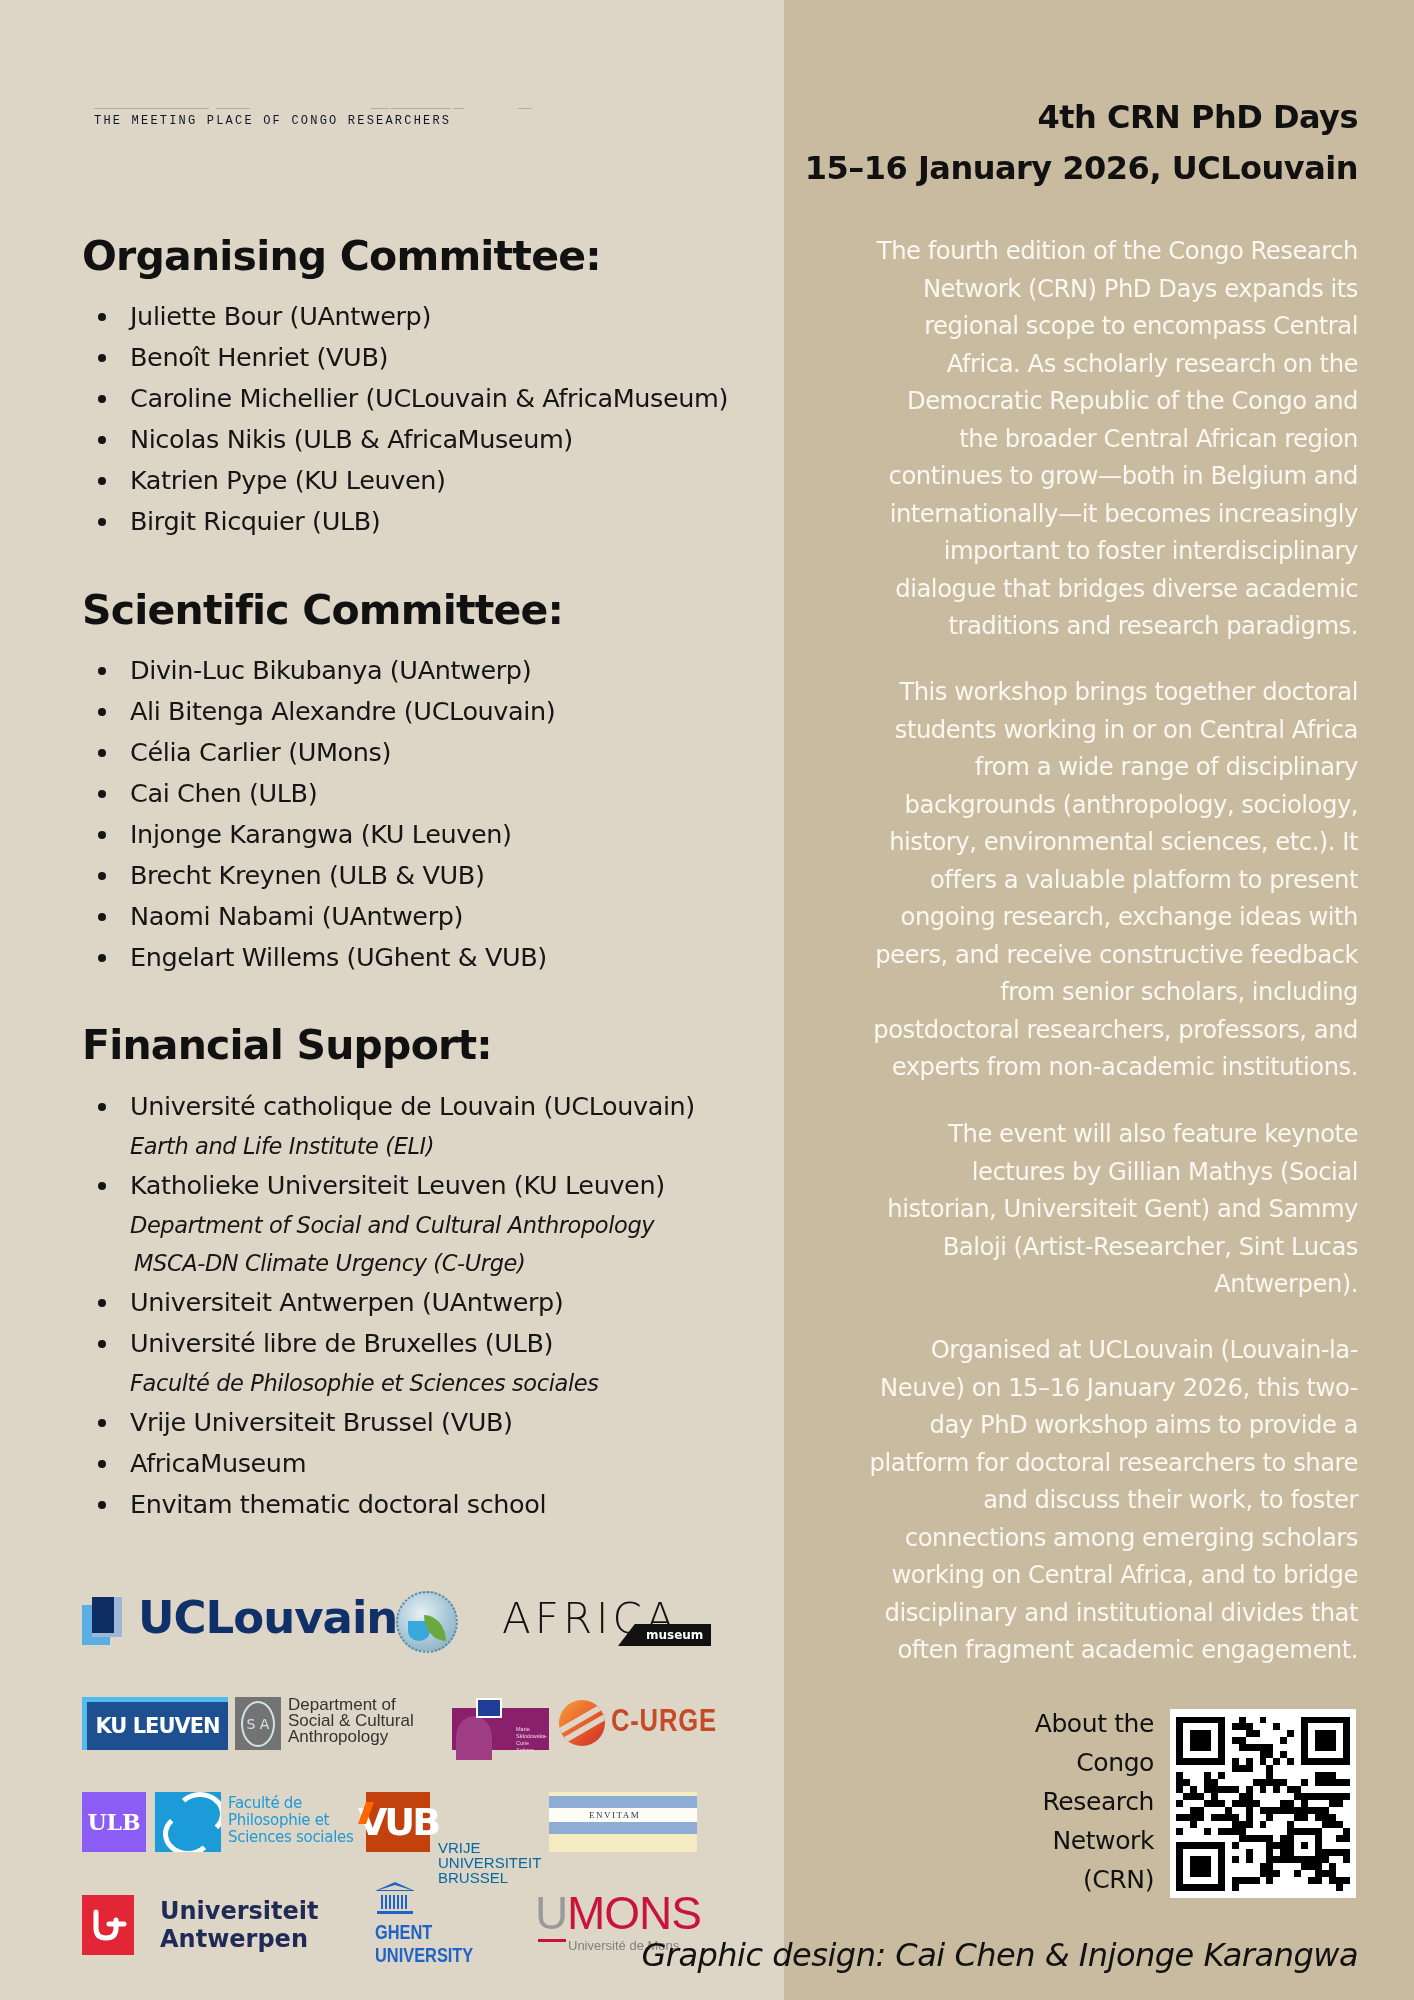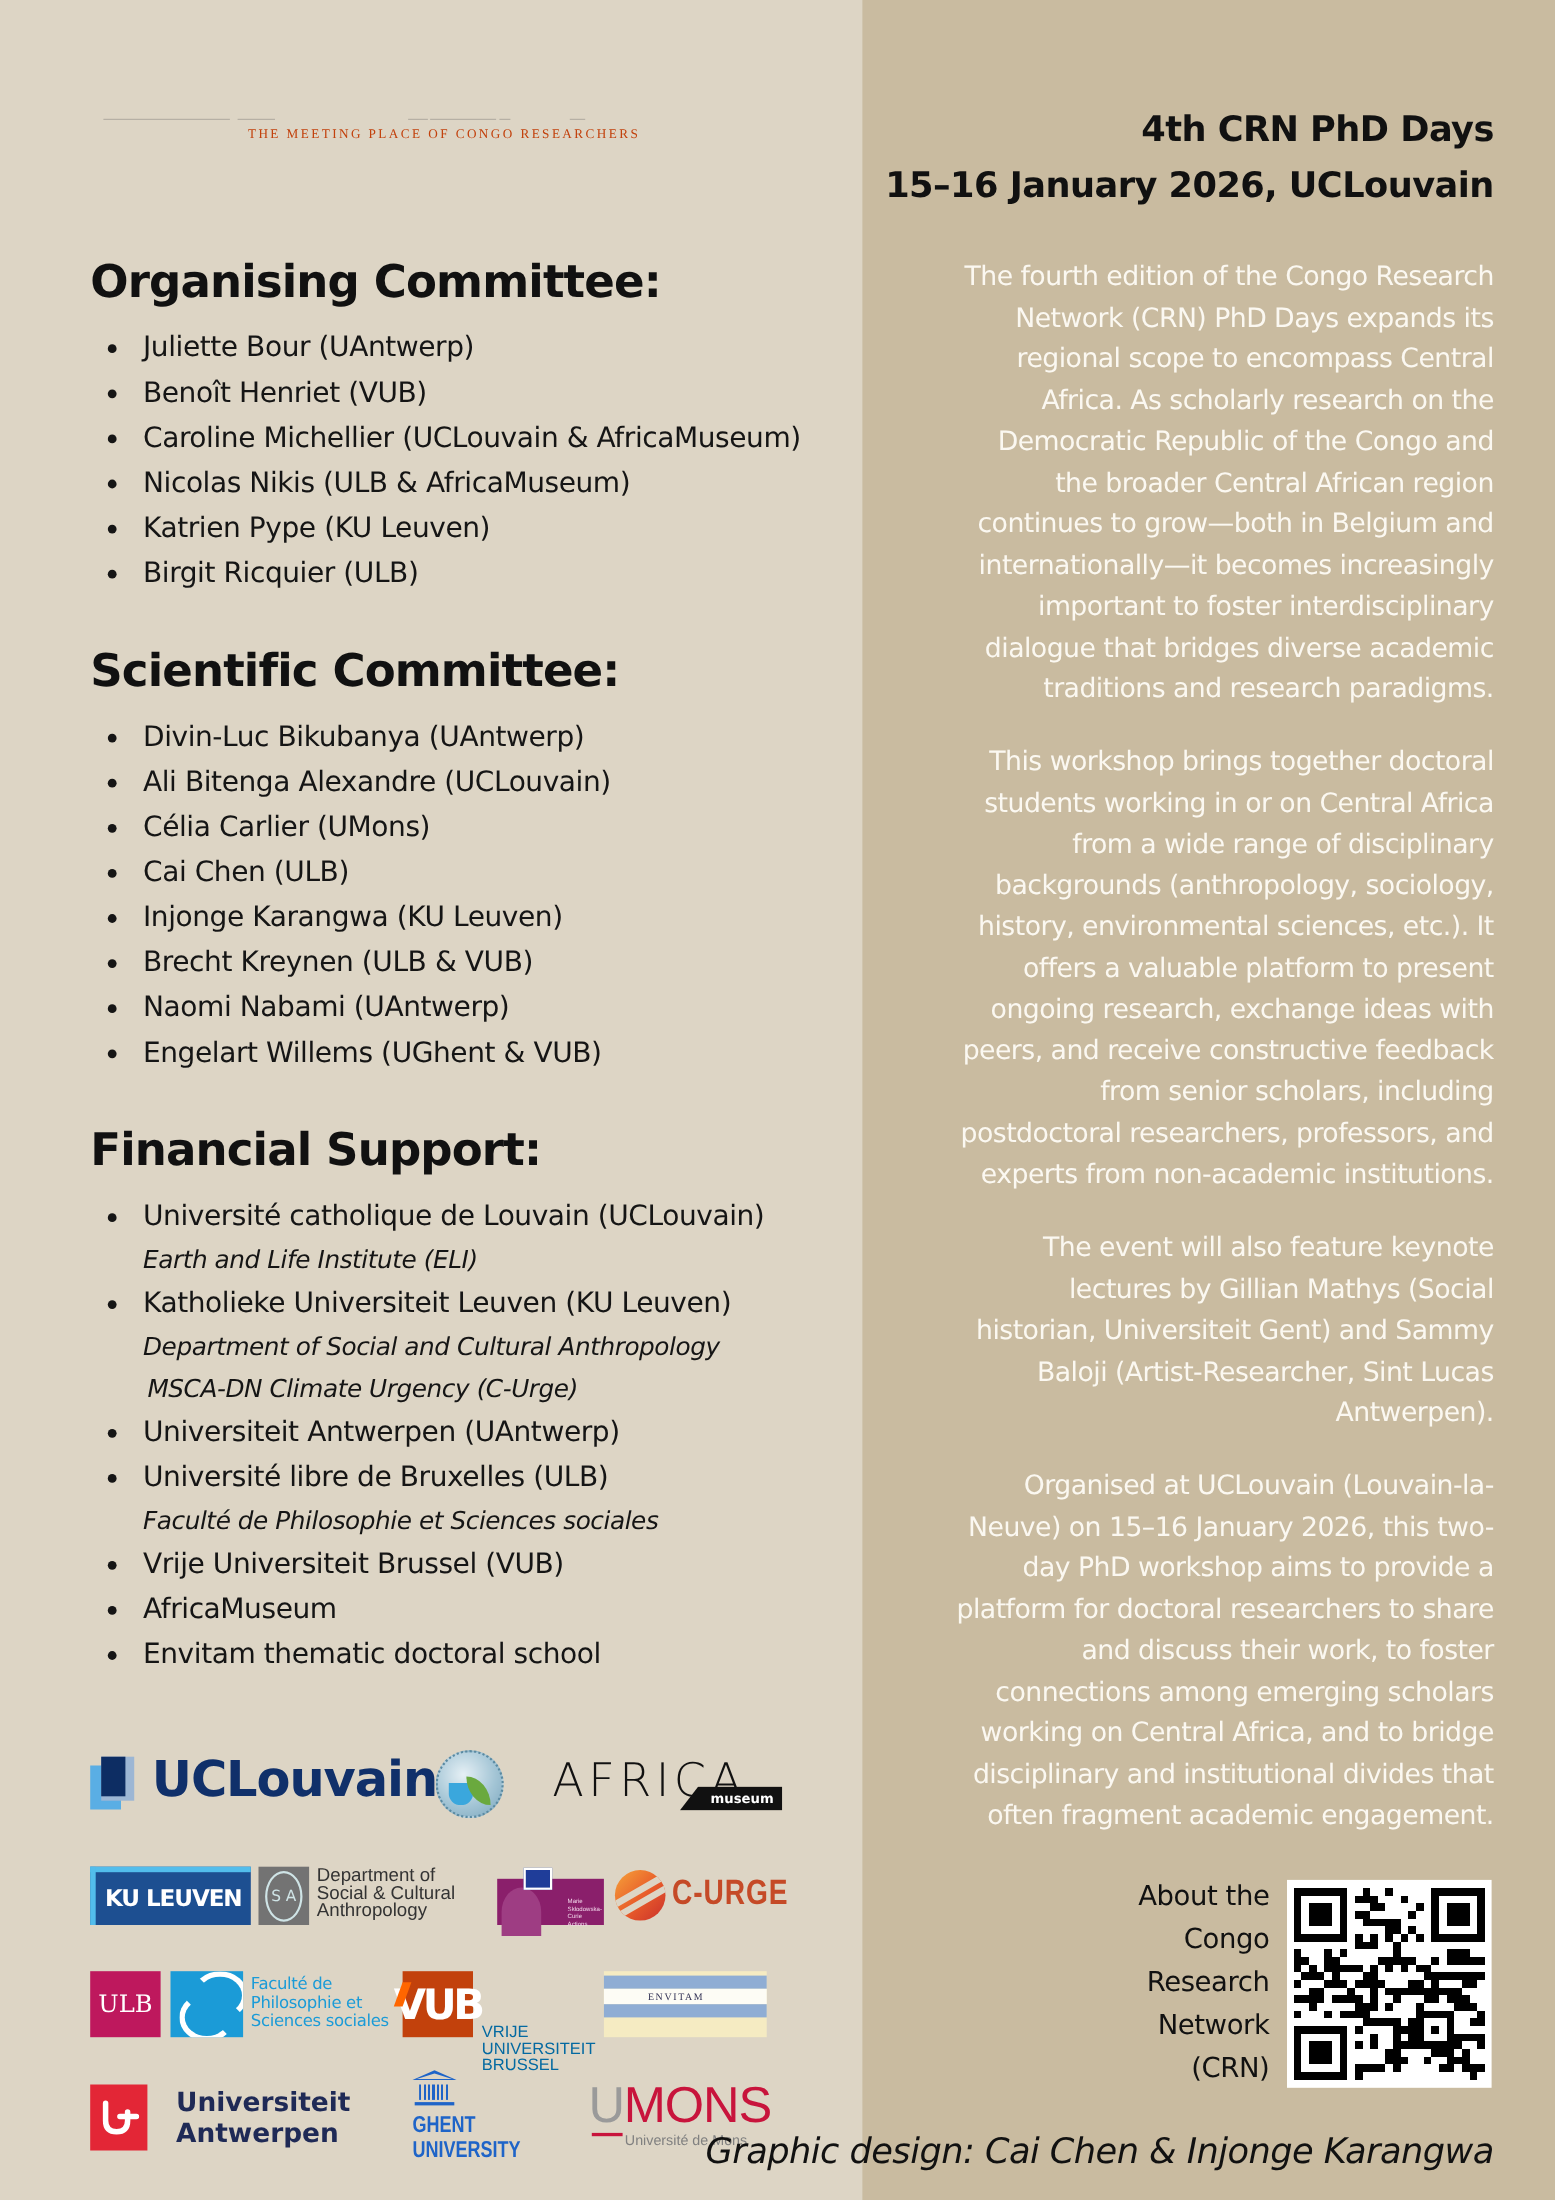--- a/index.html
+++ b/index.html
@@ -7,21 +7,21 @@
   body { font-family: "DejaVu Sans", sans-serif; background: #ddd5c5; position: relative; }
 
   .left { position: absolute; left: 0; top: 0; width: 784px; height: 2000px; background: #ddd5c5; }
   .right { position: absolute; left: 784px; top: 0; width: 630px; height: 2000px; background: #c9bba0; }
 
   
   .brand { position: absolute; left: 94px; top: 100px; width: 500px; }
   .brand-name { font-family: "Liberation Sans", sans-serif; font-weight: 700; font-size: 43px; letter-spacing: -1.8px; color: #0c0c0c; line-height: 1; white-space: nowrap; }
   .brand-lines { position: relative; height: 6px; margin-top: 6px; }
   .brand-lines span { position: absolute; top: 2px; height: 1px; background: #b2aca1; }
-  .brand-tag { font-family: Liberation Serif, serif; font-size: 12px; letter-spacing: 2.2px; color: #c2410c; text-align: right; padding-right: 12px; margin-top: 2px; white-space: nowrap; }
+  .brand-tag { font-family: Liberation Mono, monospace; font-size: 12px; letter-spacing: 2.2px; color: #0f172a; text-align: left; padding-right: 12px; margin-top: 2px; white-space: nowrap; }
 
   
   .section-title { position: absolute; left: 82px; font-family: "DejaVu Sans", sans-serif; font-weight: 700; font-size: 41px; letter-spacing: -0.8px; color: #111; white-space: nowrap; }
   ul.plist { position: absolute; left: 130px; list-style: none; }
   ul.plist li { position: relative; font-family: "DejaVu Sans", sans-serif; font-size: 25.5px; color: #151515; line-height: 41px; height: 41px; white-space: nowrap; letter-spacing: -0.4px; }
   ul.plist li .bullet { position: absolute; left: -32px; top: 17px; width: 8px; height: 8px; border-radius: 50%; background: #151515; }
   ul.plist li.sub { font-style: italic; font-size: 22.5px; height: 38px; line-height: 38px; }
   ul.plist li.sub.indent { padding-left: 4px; }
 
   
@@ -42,21 +42,21 @@
   .sca-box .ring { width: 34px; height: 46px; border: 2px solid #cfe4e6; border-radius: 50%; display: flex; align-items: center; justify-content: center; color: #cfe4e6; font-size: 14px; }
   .sca-text { position: absolute; font-family: "Liberation Sans", sans-serif; font-size: 17px; line-height: 16px; color: #333; white-space: nowrap; }
   .msca { position: absolute; background: #8a1f6b; }
   .msca .eu { position: absolute; left: 24px; top: -10px; width: 26px; height: 20px; background: #1f3d99; border: 2px solid #fff; }
   .msca .face { position: absolute; left: 4px; top: 8px; width: 36px; height: 44px; border-radius: 50% 50% 0 0; background: #9e3d83; }
   .msca .mtext { position: absolute; left: 64px; top: 18px; font-size: 5.5px; line-height: 7px; color: #f1d6ea; font-family: "Liberation Sans", sans-serif; }
   .curge-ball { position: absolute; width: 46px; height: 46px; border-radius: 50%; background: linear-gradient(135deg, #f6a33a 0%, #e85b2a 55%, #c9302c 100%); overflow: hidden; }
   .curge-ball span { position: absolute; left: -10px; width: 70px; height: 6px; background: #ddd5c5; transform: rotate(-30deg); border-radius: 4px; }
   .curge-text { position: absolute; font-family: "Liberation Sans", sans-serif; font-weight: 700; font-size: 32px; color: #c54a27; letter-spacing: 1px; transform: scaleX(0.8); transform-origin: left center; white-space: nowrap; }
 
-  .ulb-box { position: absolute; background: #be185d; color: #fff; font-family: "DejaVu Serif", serif; font-weight: 400; font-size: 22px; display: flex; align-items: center; justify-content: center; }
+  .ulb-box { position: absolute; background: #8b5cf6; color: #fff; font-family: "DejaVu Serif", serif; font-weight: 700; font-size: 22px; display: flex; align-items: center; justify-content: center; }
   .fps-box { position: absolute; background: #1b9bd7; overflow: hidden; }
   .fps-box .s1 { position: absolute; left: 8px; top: 20px; width: 50px; height: 44px; border: 5px solid #fff; border-radius: 50%; border-right-color: transparent; border-top-color: transparent; }
   .fps-box .s2 { position: absolute; left: 20px; top: 0px; width: 50px; height: 44px; border: 5px solid #fff; border-radius: 50%; border-left-color: transparent; border-bottom-color: transparent; }
   .fps-text { position: absolute; font-family: "DejaVu Sans", sans-serif; font-size: 15px; line-height: 17px; color: #1b9bd7; white-space: nowrap; letter-spacing: -0.3px; }
   .vub-box { position: absolute; background: #c2410c; color: #fff; font-family: "DejaVu Sans", sans-serif; font-weight: 700; font-size: 38px; letter-spacing: -3px; display: flex; align-items: center; justify-content: center; }
   .vub-box::before { content: ""; position: absolute; left: -4px; top: 10px; width: 8px; height: 22px; background: #ff6600; transform: skewX(-20deg); }
   .vub-text { position: absolute; font-family: "Liberation Sans", sans-serif; font-size: 15px; line-height: 15px; color: #0369a1; white-space: nowrap; margin-top: 44px; }
   .envitam { position: absolute; background: #f5ebc2; }
   .envitam .band { position: absolute; left: 0; right: 0; background: #8fadd4; }
   .envitam .mid { position: absolute; left: 0; right: 0; background: #fdfcf5; }

